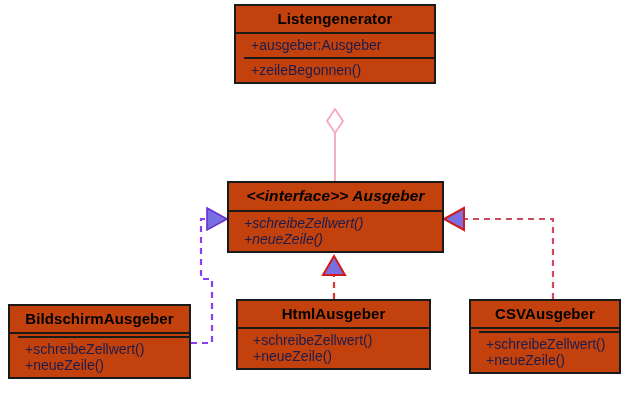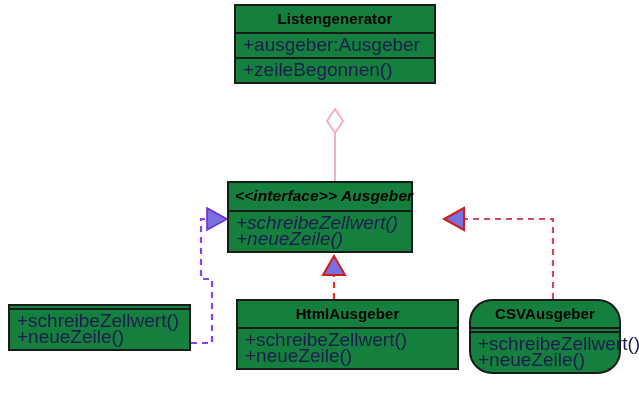--- a/index.html
+++ b/index.html
@@ -14,21 +14,21 @@
   #canvas{position:absolute;left:0;top:0;width:639px;height:414px;}
 
   
   #wires{position:absolute;left:0;top:0;width:639px;height:414px;z-index:1;}
 
   
   .uml-box{
     position:absolute;
     z-index:2;
     box-sizing:border-box;
-    background:#15803d;
+    background:#c2410c;
     border:2px solid #1a1a1a;
     display:flex;
     flex-direction:column;
   }
   .cmp{
     box-sizing:border-box;
     padding:3px 7px 4px 7px;
     border-bottom:2px solid #1a1a1a;
   }
   .cmp:last-child{border-bottom:none;}
@@ -40,38 +40,39 @@
     color:#000000;
     padding:4px 6px 5px 6px;
     letter-spacing:0.1px;
     white-space:nowrap;
   }
   .cmp-name.iface{
     font-style:italic;
     font-size:15.5px;
   }
   .cmp-attrs,.cmp-ops{
-    font-size:19px;
+    font-size:14px;
     line-height:16px;
     color:#1c1c4e;
     white-space:nowrap;
+    margin-left:8px;
   }
   .cmp-attrs.empty{
     padding:0;
     height:4px;
   }
   .cmp-ops.iface-ops,.cmp-attrs.iface-attrs{font-style:italic;}
   .mline{display:block;}
 
   
   #box-listengenerator{left:234px;  top:4px;   width:202px; }
-  #box-ausgeber      {left:227px;  top:181px; width:186px; }
+  #box-ausgeber      {left:227px;  top:181px; width:217px; }
   #box-bildschirm    {left:8px;    top:304px; width:183px; }
-  #box-html          {left:236px;  top:299px; width:223px; }
-  #box-csv           {left:469px;  top:299px; width:152px;border-radius:23px; }
+  #box-html          {left:236px;  top:299px; width:195px; }
+  #box-csv           {left:469px;  top:299px; width:152px; }
 </style>
 </head>
 <body>
 
 <div id="canvas">
 
   <svg id="wires" viewBox="0 0 639 414" width="639" height="414" xmlns="http://www.w3.org/2000/svg">
 
     <g>
       <line x1="335" y1="110" x2="335" y2="181" stroke="#f29bb4" stroke-width="1.6"></line>
@@ -107,20 +108,21 @@
 
   <div class="uml-box" id="box-ausgeber">
     <div class="cmp cmp-name iface">&lt;&lt;interface&gt;&gt; Ausgeber</div>
     <div class="cmp cmp-ops iface-ops">
       <span class="mline">+schreibeZellwert()</span>
       <span class="mline">+neueZeile()</span>
     </div>
   </div>
 
   <div class="uml-box" id="box-bildschirm">
+    <div class="cmp cmp-name">BildschirmAusgeber</div>
     <div class="cmp cmp-attrs empty"></div>
     <div class="cmp cmp-ops">
       <span class="mline">+schreibeZellwert()</span>
       <span class="mline">+neueZeile()</span>
     </div>
   </div>
 
   <div class="uml-box" id="box-html">
     <div class="cmp cmp-name">HtmlAusgeber</div>
     <div class="cmp cmp-ops">

